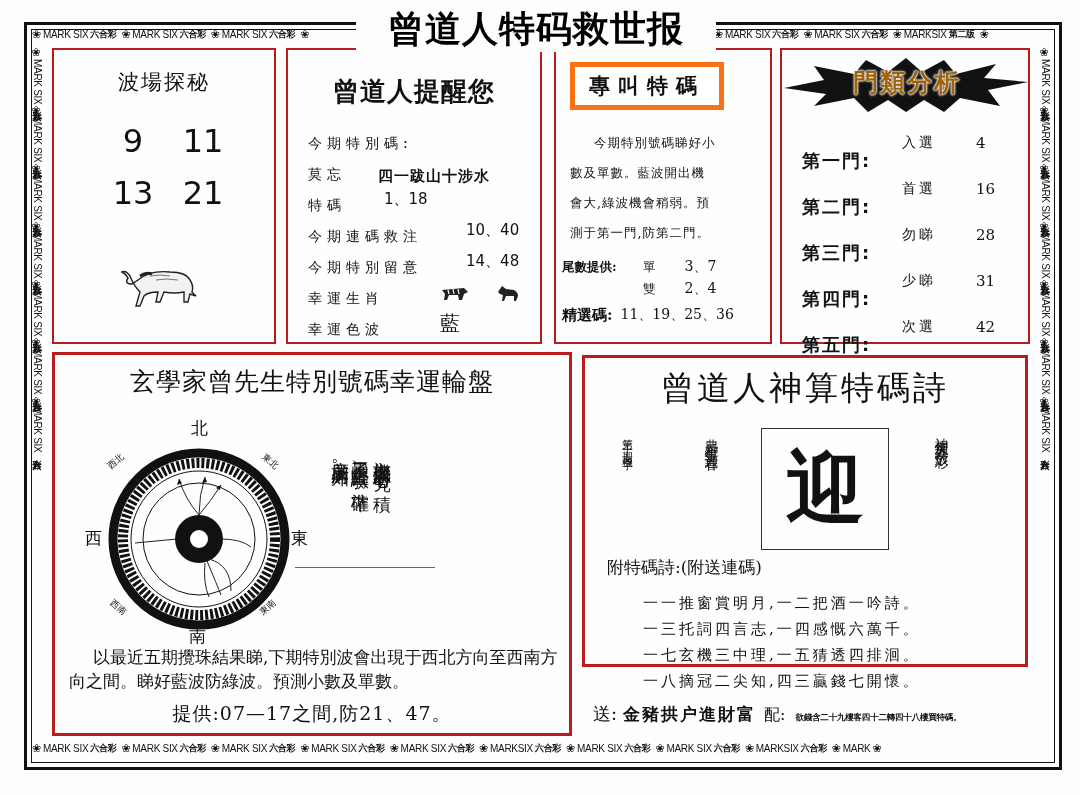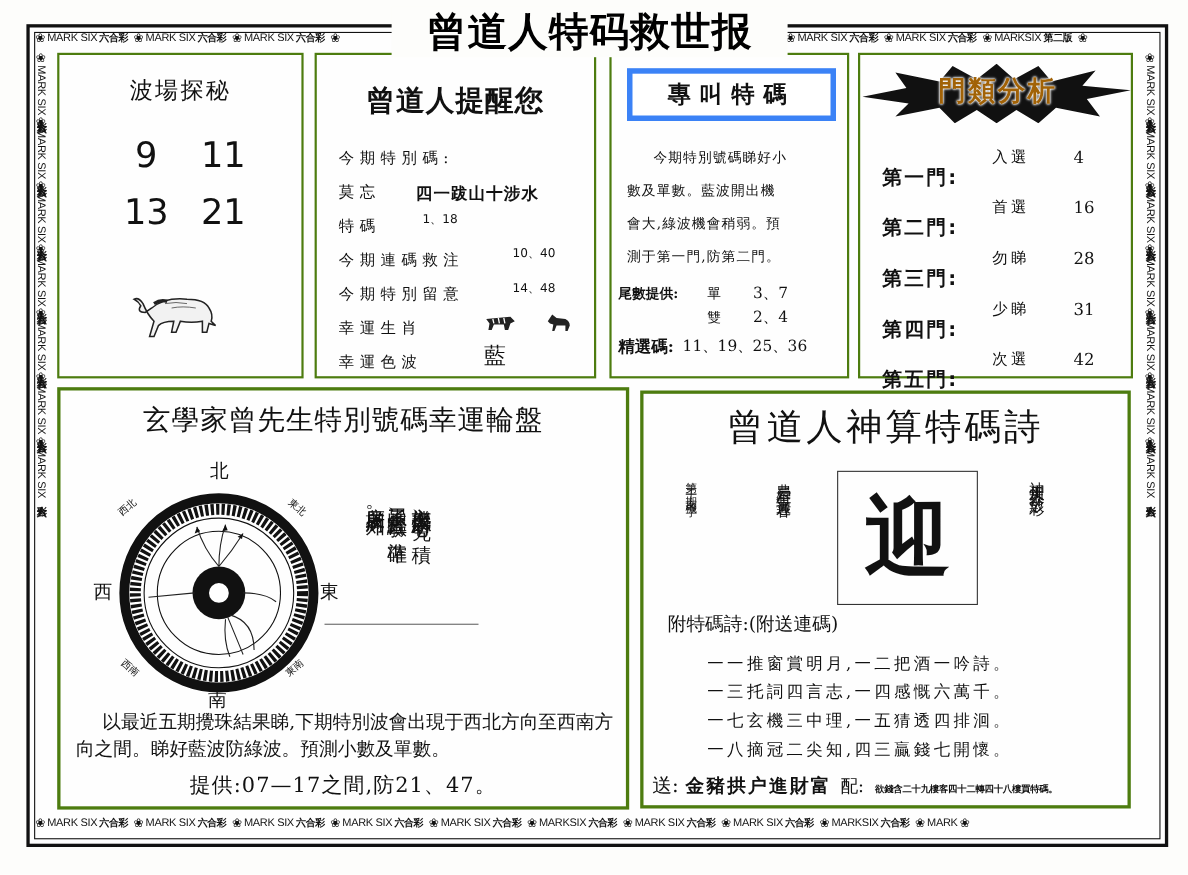--- a/index.html
+++ b/index.html
@@ -15,44 +15,44 @@
   .strip { position: absolute; font-family: "Liberation Sans Narrow", "Liberation Sans", sans-serif; font-size: 10px; white-space: nowrap; overflow: hidden; color: #111; letter-spacing: -0.3px; display: flex; align-items: center; }
   .strip-top-left { left: 30px; top: 27px; width: 330px; height: 14px; }
   .strip-top-right { left: 712px; top: 27px; width: 345px; height: 14px; }
   .strip-bottom { left: 30px; top: 741px; width: 1024px; height: 14px; }
   .strip-vert { writing-mode: vertical-rl; height: auto; width: 14px; }
   .strip-left { left: 30px; top: 46px; height: 692px; }
   .strip-right { left: 1038px; top: 46px; height: 692px; }
   .flower { display: inline-block; font-size: 11px; margin: 0 2px; }
   .lhc { font-weight: bold; font-family: "DejaVu Sans", sans-serif; font-size: 9px; margin: 0 3px 0 2px; }
 
-  .panel { position: absolute; background: #fefefe; border: 2px solid #4d7c0f; }
+  .panel { position: absolute; background: #fefefe; border: 2px solid #b91c1c; }
   .p1 { left: 52px; top: 48px; width: 224px; height: 296px; }
   .p2 { left: 286px; top: 48px; width: 256px; height: 296px; }
   .p3 { left: 554px; top: 48px; width: 218px; height: 296px; }
   .p4 { left: 780px; top: 48px; width: 250px; height: 296px; }
   .p5 { left: 52px; top: 352px; width: 520px; height: 384px; border-width: 3px; }
-  .p6 { left: 582px; top: 355px; width: 446px; height: 380px; border-width: 3px; }
+  .p6 { left: 582px; top: 355px; width: 446px; height: 312px; border-width: 3px; }
 
   
   .p1-title { position: absolute; left: 0; right: 0; top: 18px; text-align: center; font-size: 21px; letter-spacing: 2px; }
   .p1-nums { position: absolute; left: 44px; top: 72px; width: 140px; display: grid; grid-template-columns: 1fr 1fr; row-gap: 14px; font-family: "DejaVu Sans", sans-serif; font-size: 32px; }
   .p1-nums span { text-align: center; }
   .ox { position: absolute; left: 66px; top: 212px; width: 80px; height: 46px; }
 
   
   .p2-title { position: absolute; left: 0; right: 0; top: 24px; text-align: center; font-family: "DejaVu Sans", sans-serif; font-weight: bold; font-size: 26px; letter-spacing: 1px; }
   .p2-rows { position: absolute; left: 20px; top: 72px; right: 10px; font-size: 14px; }
   .p2-row { height: 31px; display: flex; align-items: center; }
   .p2-label { letter-spacing: 5px; margin-top: 13px; }
-  .p2-val { font-family: "DejaVu Sans", sans-serif; font-size: 11px; }
+  .p2-val { font-family: "DejaVu Sans", sans-serif; font-size: 15px; }
   .p2-bold { font-weight: bold; font-size: 15px; letter-spacing: 1px; margin-top: 16px; }
 
   
-  .p3-badge { position: absolute; left: 14px; top: 12px; width: 190px; height: 48px; background: #3b82f6; padding: 5px; }
+  .p3-badge { position: absolute; left: 14px; top: 12px; width: 154px; height: 48px; background: #f97316; padding: 5px; }
   .p3-badge-inner { width: 100%; height: 100%; background: #fff; display: flex; align-items: center; justify-content: center; font-size: 21px; letter-spacing: 8px; font-weight: bold; }
   .p3-text { position: absolute; left: 14px; right: 10px; top: 78px; font-size: 12.5px; line-height: 30px; letter-spacing: 1px; }
   .p3-tail { position: absolute; left: 6px; top: 206px; font-size: 12.5px; }
   .p3-tail .row { display: flex; height: 22px; align-items: center; gap: 17px; }
   .p3-pick { position: absolute; left: 6px; top: 256px; font-size: 14px; display: flex; gap: 8px; }
 
   
   .burst { position: absolute; left: 2px; top: 8px; width: 244px; height: 54px; }
   .burst-title { position: absolute; left: 40px; top: 16px; width: 170px; text-align: center; font-family: "DejaVu Sans", sans-serif; font-weight: bold; font-size: 25px; color: #a16207; letter-spacing: 2px; text-shadow: 0 0 2px #fff, 0 0 2px #fff, 0 0 3px #fff; }
   .gates { position: absolute; left: 20px; top: 70px; right: 16px; }

